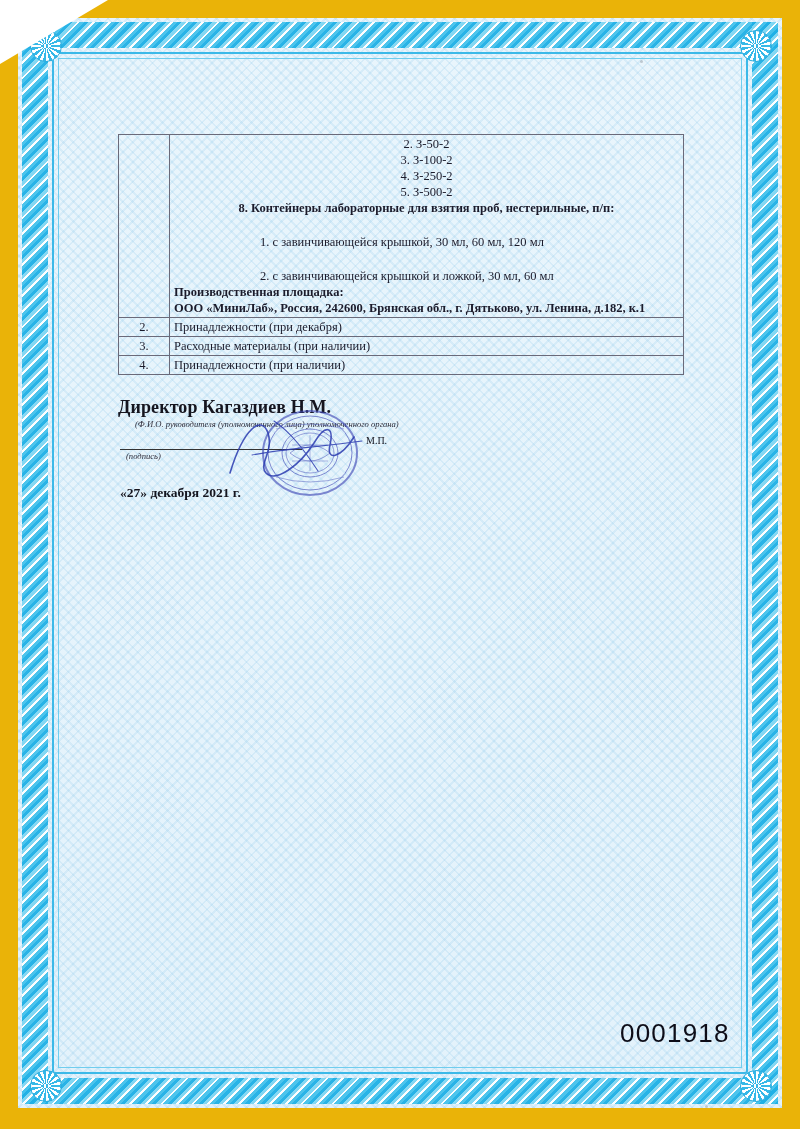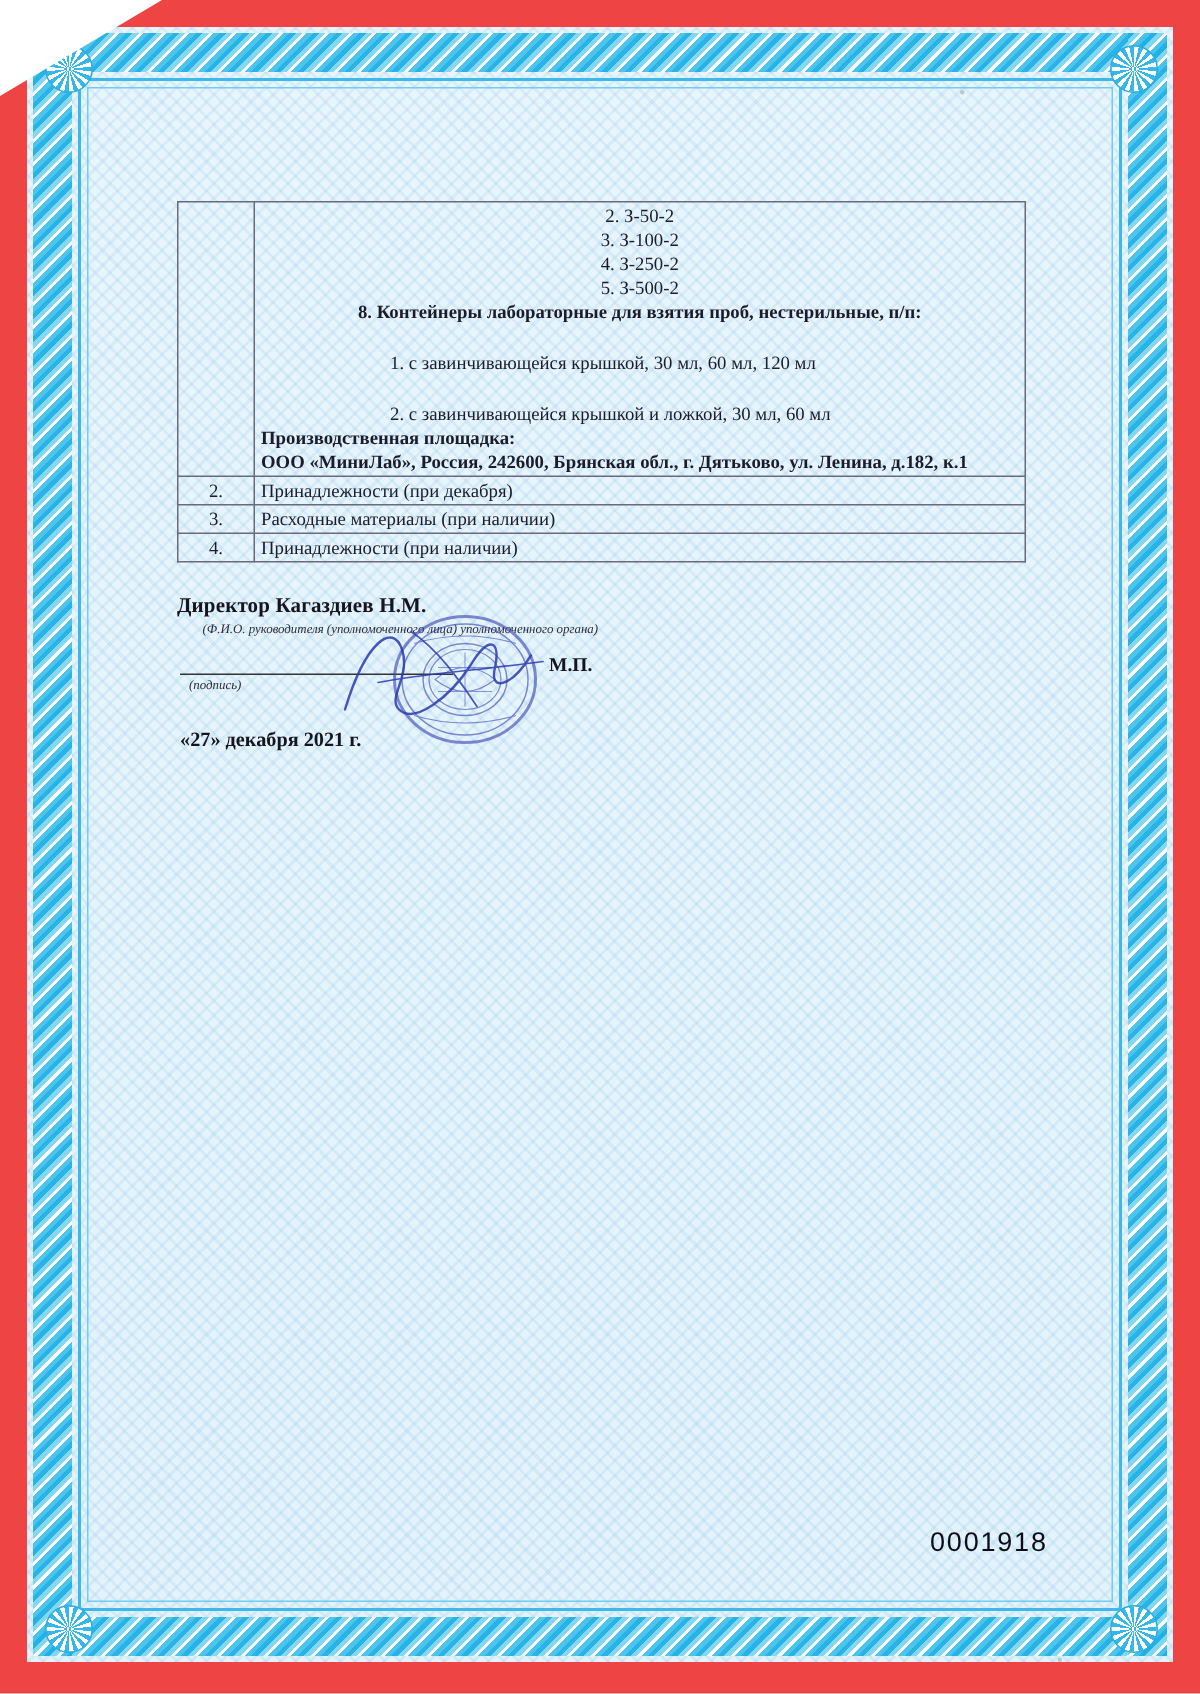--- a/index.html
+++ b/index.html
@@ -5,21 +5,21 @@
   html, body {
     margin: 0;
     padding: 0;
     background: #ffffff;
   }
   .page {
     position: relative;
     width: 800px;
     height: 1129px;
     overflow: hidden;
-    background: #ef4444;
+    background: #eab308;
     font-family: "Liberation Serif", serif;
   }
 
   
   .sheet {
     position: absolute;
     left: 18px;
     top: 18px;
     width: 764px;
     height: 1090px;
@@ -112,21 +112,21 @@
   .indent-1 { padding-left: 86px; margin-top: 18px; }
 
   .sig-block {
     position: relative;
     margin-top: 22px;
     width: 566px;
     height: 130px;
   }
   .sig-name {
     font-weight: bold;
-    font-size: 14px;
+    font-size: 18px;
     letter-spacing: .1px;
     color: #15151f;
   }
   .sig-caption {
     font-style: italic;
     font-size: 8.6px;
     color: #2a2a38;
     margin-top: 1px;
     margin-left: 17px;
   }
@@ -142,22 +142,22 @@
     left: 8px;
     top: 54px;
     font-style: italic;
     font-size: 8.6px;
     color: #2a2a38;
   }
   .mp {
     position: absolute;
     left: 248px;
     top: 38px;
-    font-weight: bold;
-    font-size: 13px;
+    font-weight: normal;
+    font-size: 10px;
     color: #15151f;
   }
   .date-line {
     position: absolute;
     left: 2px;
     top: 88px;
     font-weight: bold;
     font-size: 13.5px;
     color: #15151f;
   }
@@ -181,21 +181,21 @@
     width: 160px;
     height: 92px;
     pointer-events: none;
   }
 
   .serial {
     position: absolute;
     left: 620px;
     top: 1018px;
     font-family: "Liberation Sans", sans-serif;
-    font-size: 18px;
+    font-size: 26px;
     letter-spacing: 1.2px;
     color: #0d0d18;
   }
 
   .speck {
     position: absolute;
     width: 3px; height: 3px;
     background: #9aa4ad;
     border-radius: 50%;
     opacity: .55;

